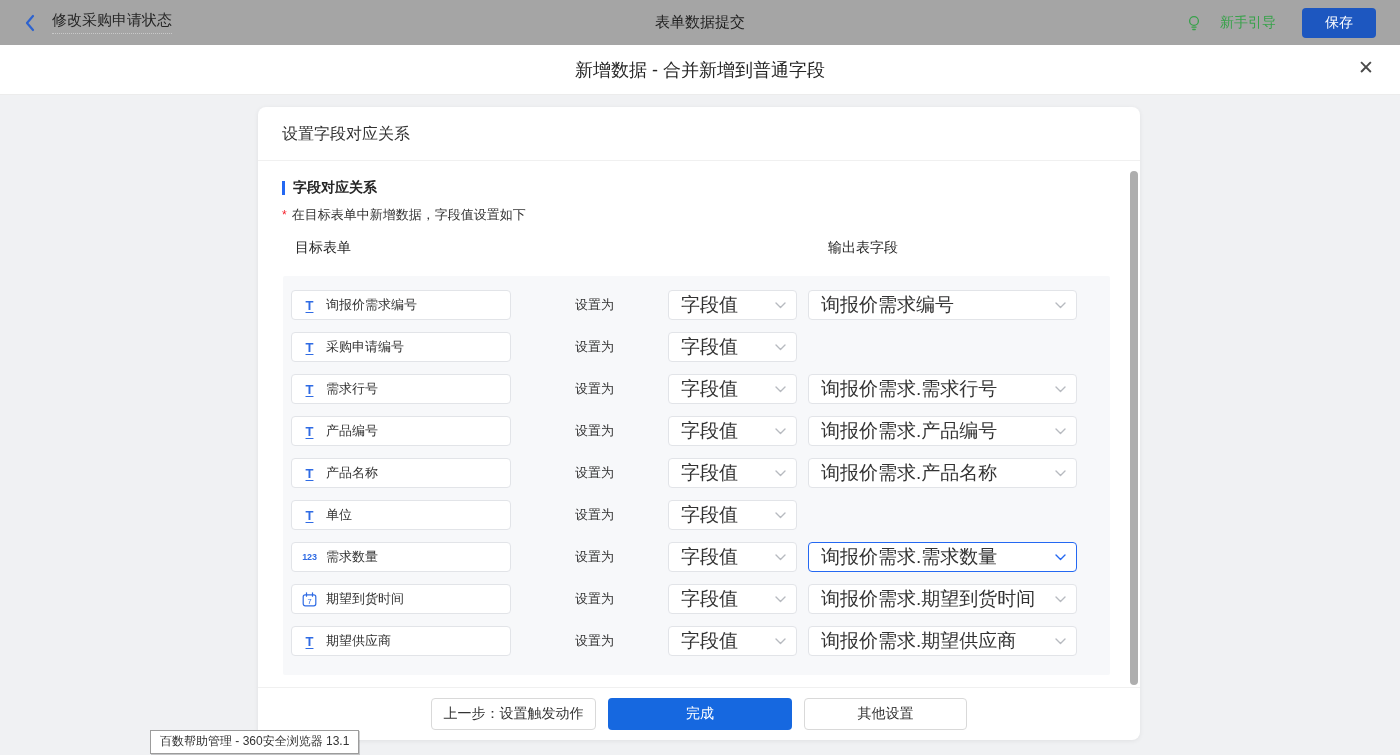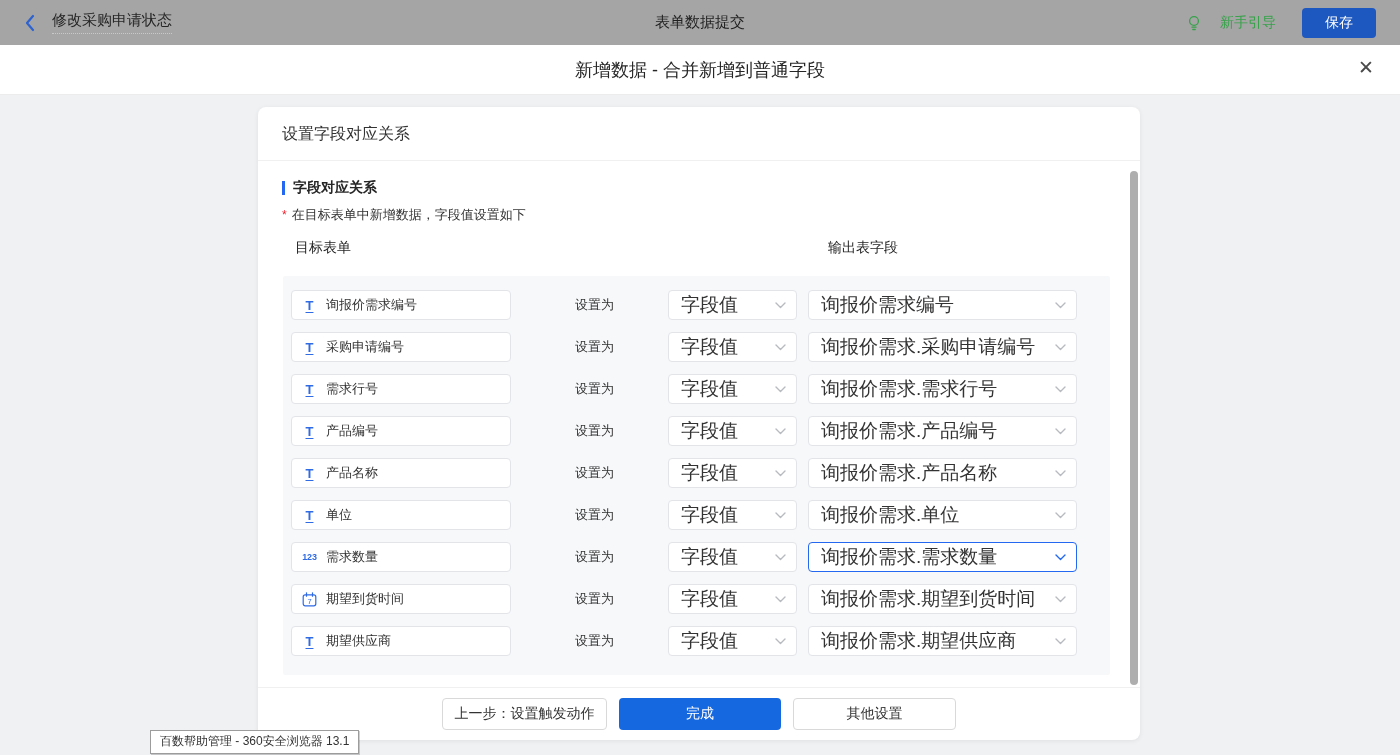--- a/index.html
+++ b/index.html
@@ -99,21 +99,21 @@
   .card-footer {
     border-top:1px solid #f0f0f0; height:53px;
     display:flex; align-items:center; justify-content:center; gap:12px;
   }
   .btn {
     height:32px; border-radius:4px; font-size:14px; cursor:pointer;
     display:flex; align-items:center; justify-content:center;
     background:#fff; border:1px solid #d9d9d9; color:#333; white-space:nowrap;
   }
   .btn-prev { width:165px; }
-  .btn-finish { width:162px; background:var(--primary,#1668e0); border:none; color:#fff; }
+  .btn-finish { width:184px; background:var(--primary,#1668e0); border:none; color:#fff; }
   .btn-other { width:163px; }
   
   .status-tooltip {
     position:absolute; left:150px; bottom:1px;
     background:#fff; border:1px solid #9c9c9c;
     box-shadow:1px 1px 0 rgba(0,0,0,0.18);
     padding:2px 9px 3px; font-size:12px; color:#333; white-space:nowrap;
   }
 </style>
 </head>
@@ -194,26 +194,20 @@
               </span>
       <span class="flabel">采购申请编号</span>
     </div>
     <span class="setas">设置为</span>
     <div class="select select-type">
       <span>字段值</span>
       <svg class="chev" width="11" height="7" viewBox="0 0 11 7">
         <polyline points="1,1 5.5,5.5 10,1" fill="none" stroke-width="1.4" stroke-linecap="round" stroke-linejoin="round"></polyline>
       </svg>
     </div>
-    <div class="select select-output">
-      <span>询报价需求.采购申请编号</span>
-      <svg class="chev" width="11" height="7" viewBox="0 0 11 7">
-        <polyline points="1,1 5.5,5.5 10,1" fill="none" stroke-width="1.4" stroke-linecap="round" stroke-linejoin="round"></polyline>
-      </svg>
-    </div>
   </div>
 
   <div class="row">
     <div class="field-box">
       <span class="ficon">
                 <span class="icon-text">T</span>
               </span>
       <span class="flabel">需求行号</span>
     </div>
     <span class="setas">设置为</span>
@@ -278,26 +272,20 @@
   <div class="row">
     <div class="field-box">
       <span class="ficon">
                 <span class="icon-text">T</span>
               </span>
       <span class="flabel">单位</span>
     </div>
     <span class="setas">设置为</span>
     <div class="select select-type">
       <span>字段值</span>
-      <svg class="chev" width="11" height="7" viewBox="0 0 11 7">
-        <polyline points="1,1 5.5,5.5 10,1" fill="none" stroke-width="1.4" stroke-linecap="round" stroke-linejoin="round"></polyline>
-      </svg>
-    </div>
-    <div class="select select-output">
-      <span>询报价需求.单位</span>
       <svg class="chev" width="11" height="7" viewBox="0 0 11 7">
         <polyline points="1,1 5.5,5.5 10,1" fill="none" stroke-width="1.4" stroke-linecap="round" stroke-linejoin="round"></polyline>
       </svg>
     </div>
   </div>
 
   <div class="row highlighted">
     <div class="field-box">
       <span class="ficon">
                 <span class="icon-num">123</span>

